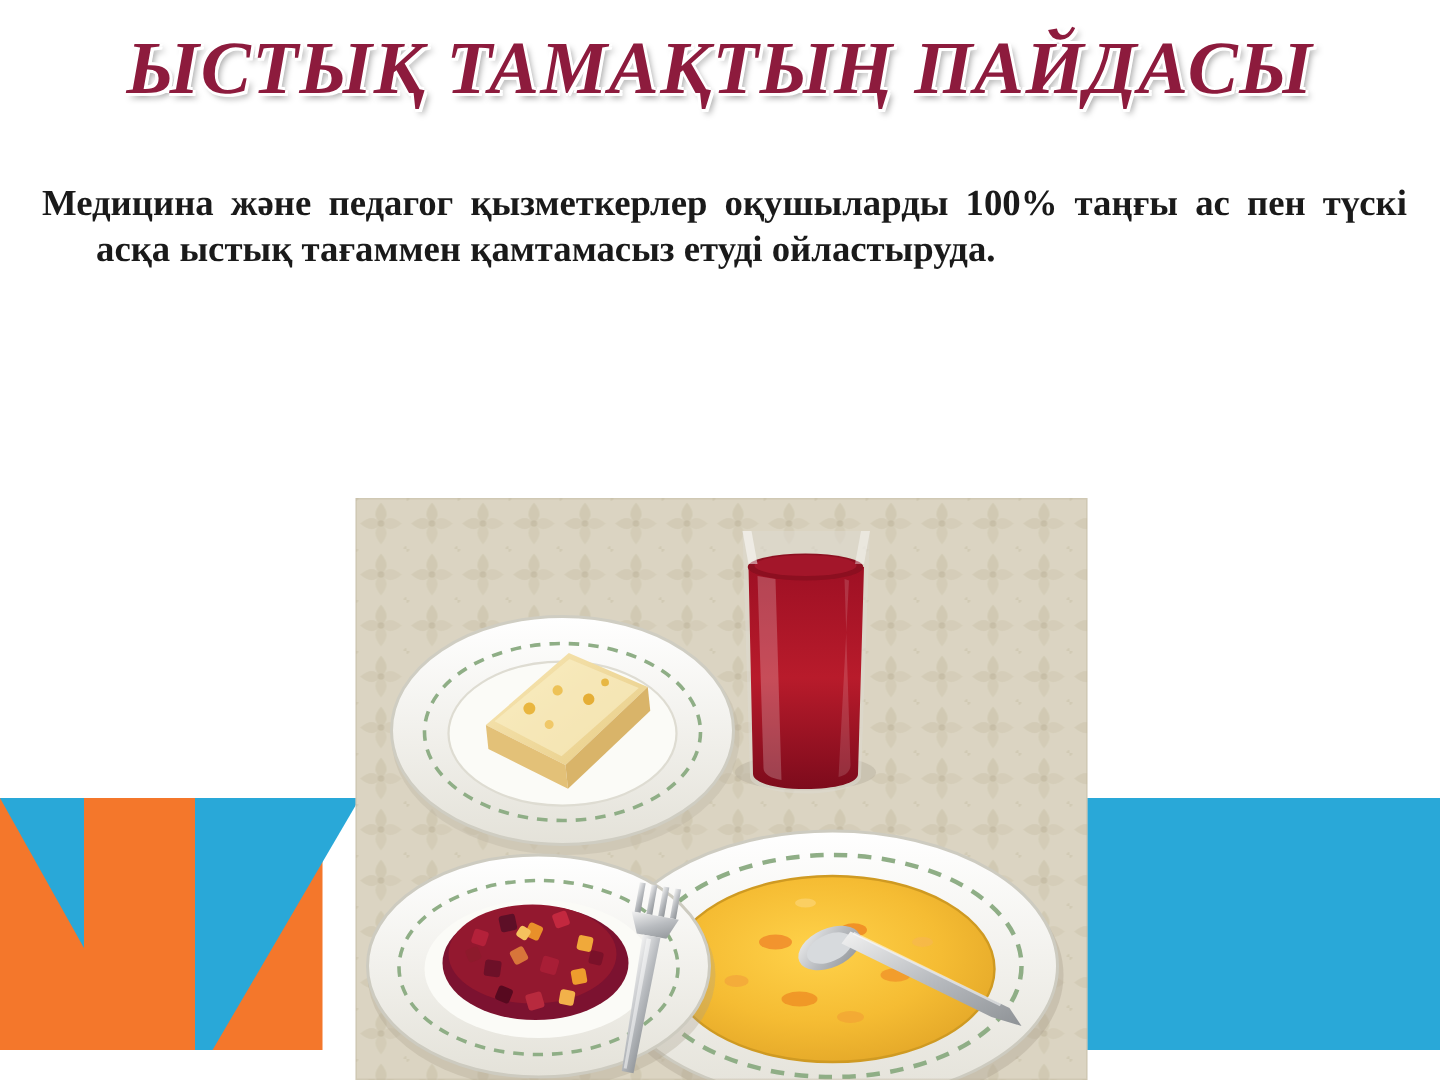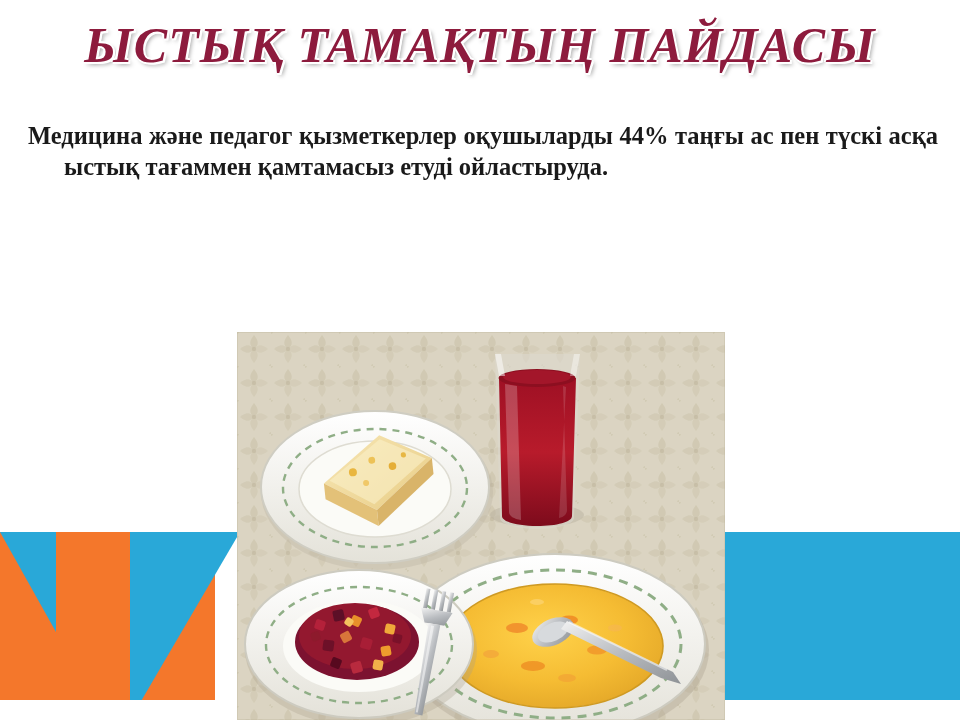--- a/index.html
+++ b/index.html
@@ -145,21 +145,21 @@
   <div class="deco-orange-left"></div>
   <div class="deco-blue-triangle"></div>
   <div class="deco-blue-notch"></div>
   <div class="deco-orange-bottomleft"></div>
   <div class="deco-blue-right"></div>
   <div class="deco-white-strip"></div>
 
   <div class="title">ЫСТЫҚ ТАМАҚТЫҢ ПАЙДАСЫ</div>
 
   <div class="body-text">
-    <p class="para second">Медицина және педагог қызметкерлер оқушыларды 44% таңғы ас пен түскі асқа ыстық тағаммен қамтамасыз етуді ойластыруда.</p>
+    <p class="para second">Медицина және педагог қызметкерлер оқушыларды 100% таңғы ас пен түскі асқа ыстық тағаммен қамтамасыз етуді ойластыруда.</p>
   </div>
 
   <div class="photo">
     <svg width="488" height="388" viewBox="0 0 488 388" xmlns="http://www.w3.org/2000/svg" aria-hidden="true">
       <defs>
         <pattern id="cloth" width="34" height="34" patternUnits="userSpaceOnUse">
           <rect width="34" height="34" fill="#ded8c6"></rect>
           <path d="M17 3 C22 9 22 13 17 17 C12 13 12 9 17 3 Z" fill="#cfc7b0" opacity="0.75"></path>
           <path d="M3 17 C9 22 13 22 17 17 C13 12 9 12 3 17 Z" fill="#cfc7b0" opacity="0.6"></path>
           <path d="M17 31 C12 25 12 21 17 17 C22 21 22 25 17 31 Z" fill="#d4ccb6" opacity="0.7"></path>

